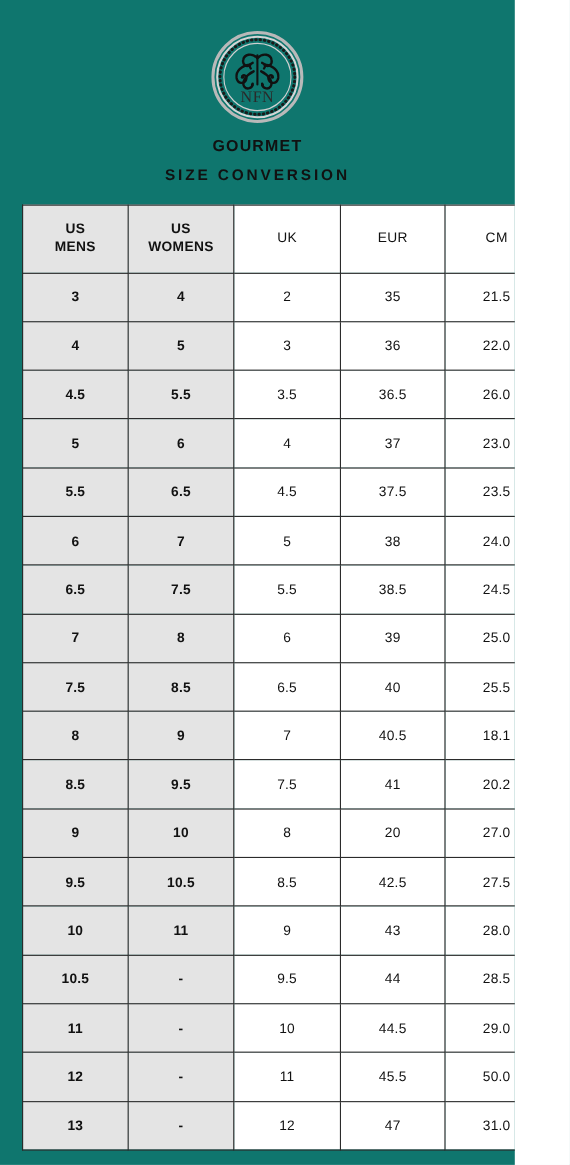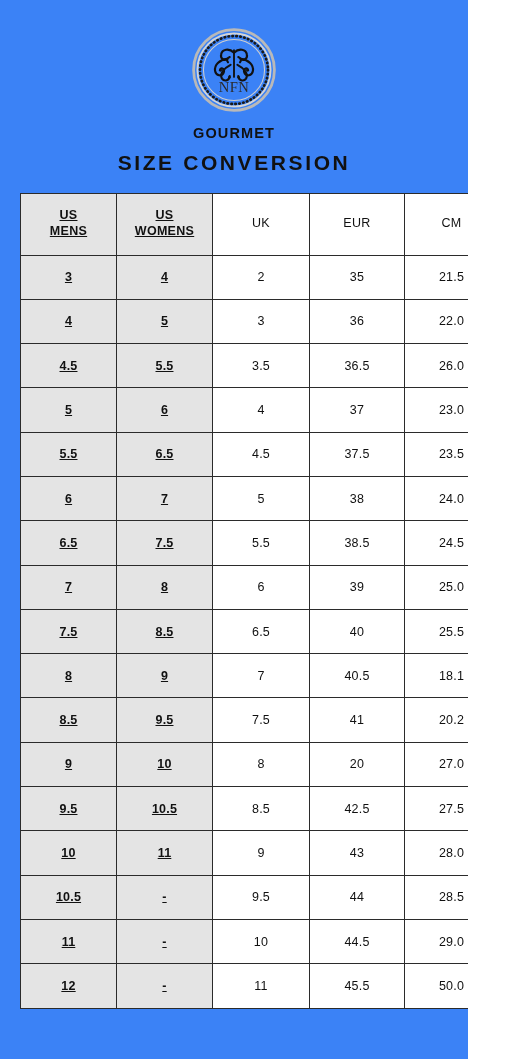--- a/index.html
+++ b/index.html
@@ -13,21 +13,21 @@
   body {
     font-family: "Liberation Sans", sans-serif;
     color: #1a1a1a;
     -webkit-font-smoothing: antialiased;
   }
 
   .page {
     position: relative;
     width: 468px;
     height: 1059px;
-    background: #3b82f6;
+    background: #0f766e;
     overflow: hidden;
   }
 
   
   .brand {
     padding-top: 27px;
     display: flex;
     flex-direction: column;
     align-items: center;
   }
@@ -42,21 +42,21 @@
     margin-top: 13px;
     font-size: 14.5px;
     font-weight: bold;
     letter-spacing: 1.1px;
     color: #111111;
     line-height: 1;
   }
 
   .doc-title {
     margin-top: 11px;
-    font-size: 21px;
+    font-size: 14px;
     font-weight: bold;
     letter-spacing: 2.6px;
     color: #111111;
     line-height: 1;
   }
 
   
   .table-wrap {
     margin-top: 20px;
     padding: 0 20px;
@@ -87,21 +87,20 @@
   table.size-table td {
     height: 44.3px;
     font-weight: normal;
     letter-spacing: 0.2px;
   }
 
   
   .col-shaded {
     background: #e4e4e4;
     font-weight: bold !important;
-    text-decoration: underline;
   }
 
   .col-plain {
     background: #ffffff;
   }
 
   
   col.c1 { width: 96px; }
   col.c2 { width: 96px; }
   col.c3 { width: 97px; }
@@ -302,17 +301,24 @@
             <td class="col-plain">44.5</td>
             <td class="col-plain">29.0</td>
           </tr>
           <tr>
             <td class="col-shaded">12</td>
             <td class="col-shaded">-</td>
             <td class="col-plain">11</td>
             <td class="col-plain">45.5</td>
             <td class="col-plain">50.0</td>
           </tr>
+          <tr>
+            <td class="col-shaded">13</td>
+            <td class="col-shaded">-</td>
+            <td class="col-plain">12</td>
+            <td class="col-plain">47</td>
+            <td class="col-plain">31.0</td>
+          </tr>
         </tbody>
     </table>
   </div>
 
 </div>
 
 </body></html>

